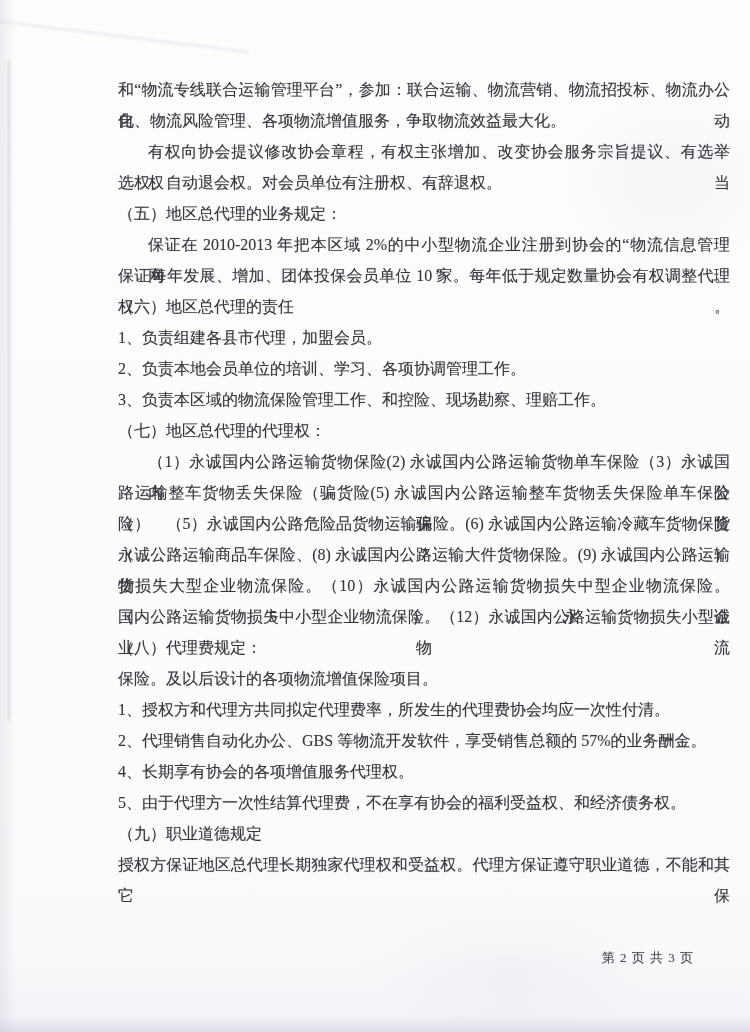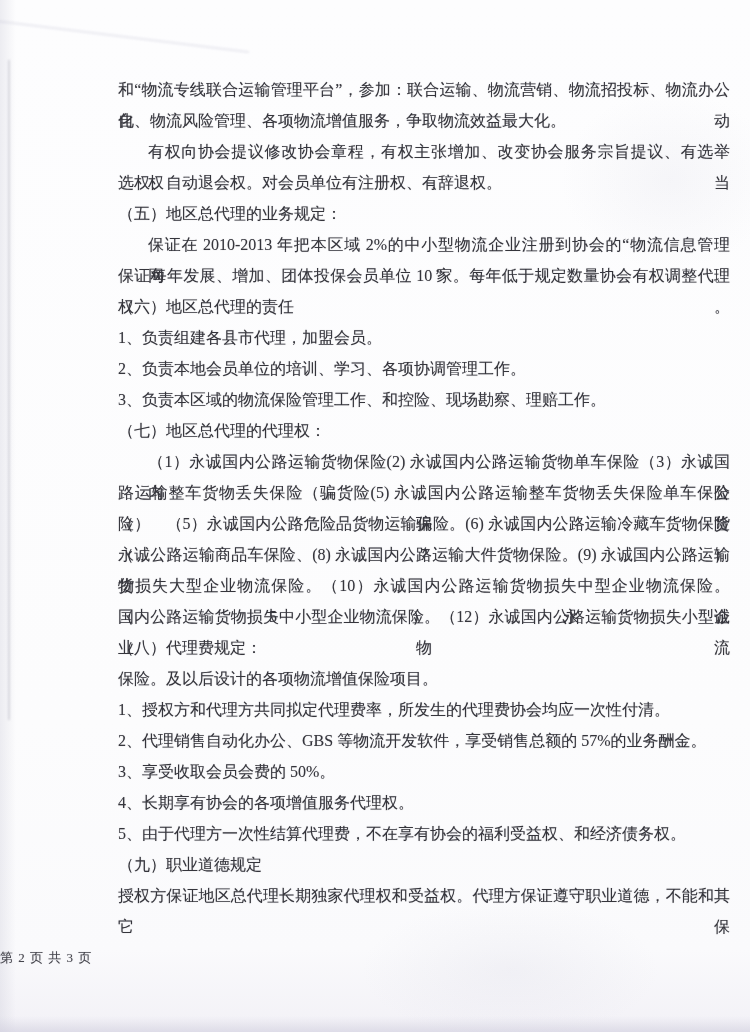--- a/index.html
+++ b/index.html
@@ -71,21 +71,21 @@
   .j {
     text-align: justify;
     text-align-last: justify;
   }
   .ind { padding-left: 30px; }
   .footer {
     position: absolute;
     left: 0;
     top: 946px;
     width: 694px;
-    text-align: left;
+    text-align: right;
     font-size: 13px;
     line-height: 24px;
     color: #45454d;
     letter-spacing: 1px;
     text-shadow: 0 0 1px rgba(70,70,80,0.3);
   }
 </style>
 </head>
 <body>
 
@@ -114,21 +114,20 @@
     <span class="line j ind">（1）永诚国内公路运输货物保险(2) 永诚国内公路运输货物单车保险（3）永诚国内公</span>
     <span class="line j">路运输整车货物丢失保险（骗货险(5) 永诚国内公路运输整车货物丢失保险单车保险（骗货</span>
     <span class="line j">险）　（5）永诚国内公路危险品货物运输保险。(6) 永诚国内公路运输冷藏车货物保险（7）</span>
     <span class="line j">永诚公路运输商品车保险、(8) 永诚国内公路运输大件货物保险。(9) 永诚国内公路运输货</span>
     <span class="line j">物损失大型企业物流保险。（10）永诚国内公路运输货物损失中型企业物流保险。（5）永诚</span>
     <span class="line j">国内公路运输货物损失中小型企业物流保险。（12）永诚国内公路运输货物损失小型企业物流</span>
     <span class="line">（八）代理费规定：</span>
     <span class="line">保险。及以后设计的各项物流增值保险项目。</span>
     <span class="line">1、授权方和代理方共同拟定代理费率，所发生的代理费协会均应一次性付清。</span>
     <span class="line">2、代理销售自动化办公、GBS 等物流开发软件，享受销售总额的 57%的业务酬金。</span>
-    <span class="line">3、享受收取会员会费的 50%。</span>
     <span class="line">4、长期享有协会的各项增值服务代理权。</span>
     <span class="line">5、由于代理方一次性结算代理费，不在享有协会的福利受益权、和经济债务权。</span>
     <span class="line">（九）职业道德规定</span>
     <span class="line j">授权方保证地区总代理长期独家代理权和受益权。代理方保证遵守职业道德，不能和其它保</span>
   </div>
 
   <div class="footer">
     <span>第 2 页 共 3 页</span>
   </div>
 

